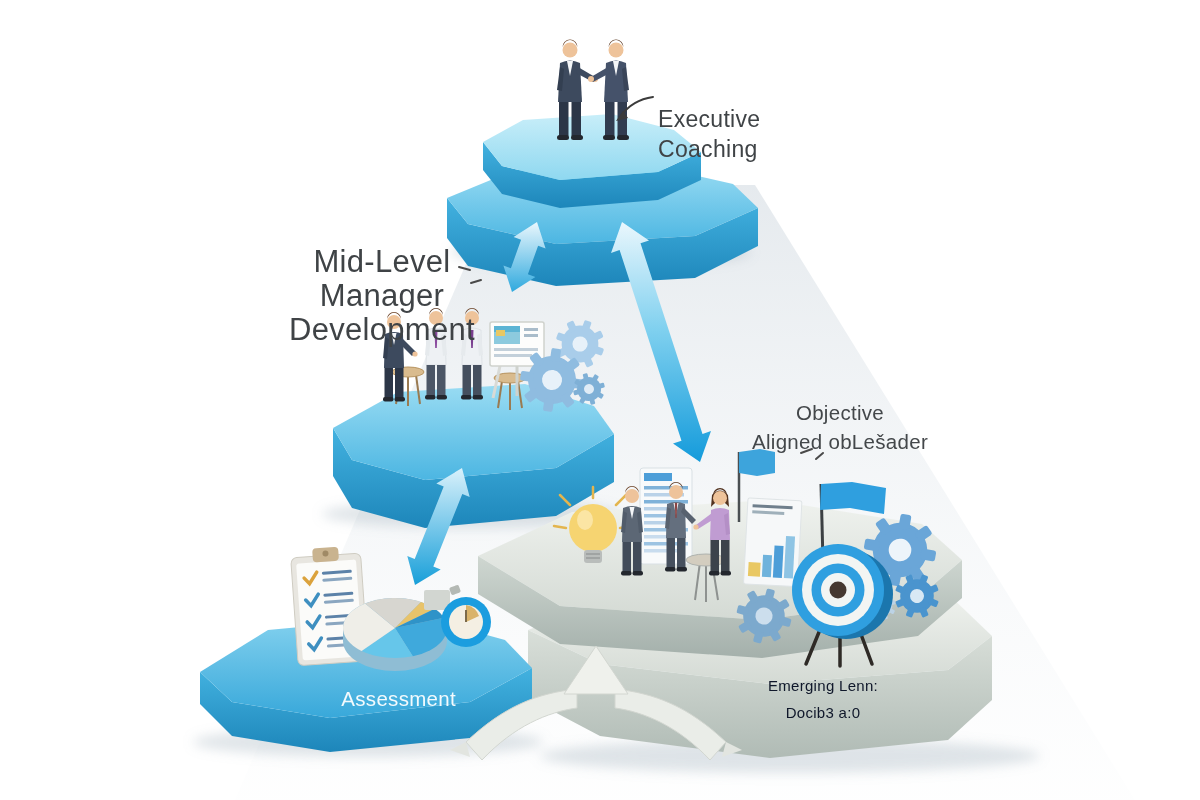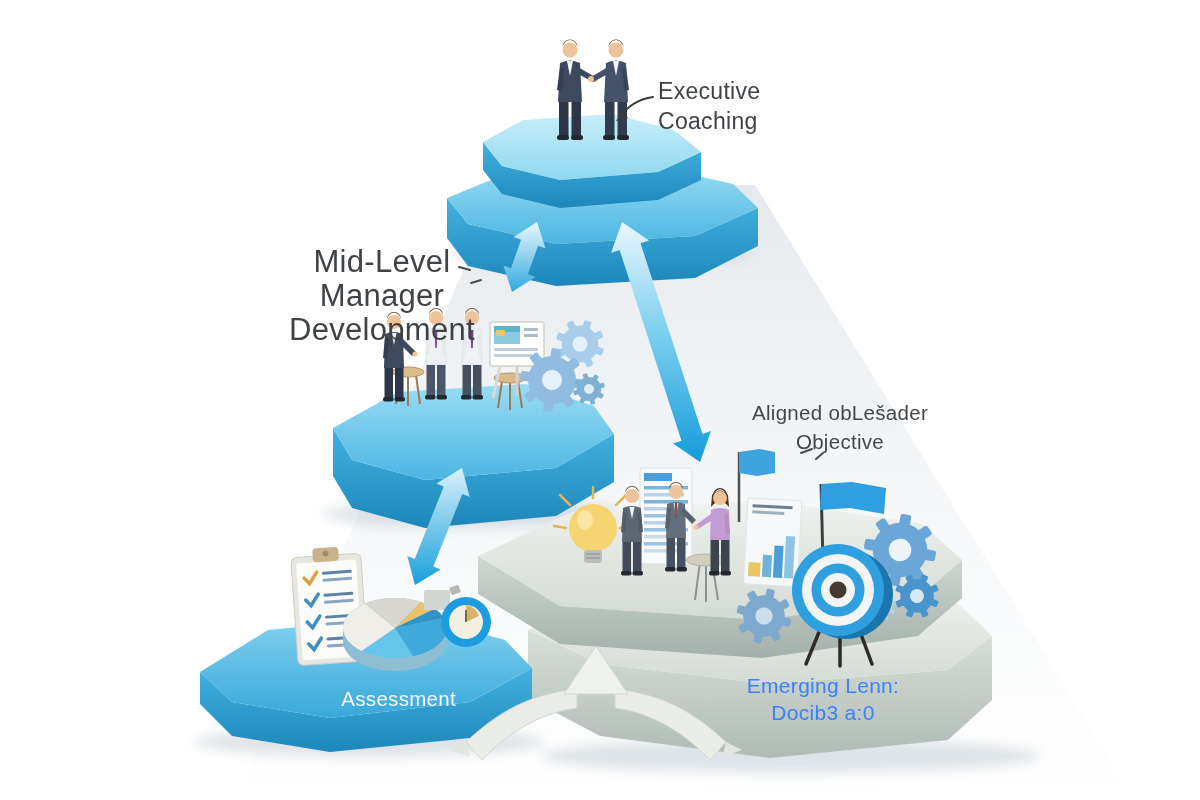--- a/index.html
+++ b/index.html
@@ -1,25 +1,25 @@
 <!DOCTYPE html>
 <html><head>
 <meta charset="utf-8">
 <style>
   html,body{margin:0;padding:0;background:#ffffff;}
   .stage{position:relative;width:1200px;height:800px;background:#ffffff;overflow:hidden;
          font-family:"Liberation Sans",sans-serif;}
   .stage svg{position:absolute;left:0;top:0;}
   .label{position:absolute;letter-spacing:.3px;font-weight:500;}
   .label .ln{display:block;}
-  .lbl-exec{left:658px;top:76px;width:160px;text-align:left;font-size:23px;line-height:30px;color:#3f4346;}
+  .lbl-exec{left:658px;top:104px;width:160px;text-align:left;font-size:23px;line-height:30px;color:#3f4346;}
   .lbl-mid{left:264px;top:245px;width:236px;text-align:center;font-size:31px;line-height:34px;color:#3f4346;}
   .lbl-aligned{left:746px;top:398px;width:188px;text-align:center;font-size:20.5px;line-height:29px;color:#43474a;}
   .lbl-assess{left:288px;top:685px;width:168px;text-align:right;font-size:20.5px;line-height:27px;color:#f3fafd;}
-  .lbl-emerg{left:729px;top:672px;width:188px;text-align:center;font-size:21px;line-height:27px;color:#3b82f6;}
+  .lbl-emerg{left:729px;top:672px;width:188px;text-align:center;font-size:15px;line-height:27px;color:#0f172a;}
 </style>
 </head>
 <body>
 
 <div class="stage">
 
 <svg width="1200" height="800" viewBox="0 0 1200 800">
 <defs>
   <linearGradient id="beamG" x1="0" y1="0" x2="0" y2="1">
     <stop offset="0" stop-color="rgba(204,213,221,0.5)"></stop>
@@ -435,22 +435,22 @@
   <span class="ln">Executive</span>
   <span class="ln">Coaching</span>
 </div>
 
 <div class="label lbl-mid">
   <span class="ln">Mid-Level Manager</span>
   <span class="ln">Development</span>
 </div>
 
 <div class="label lbl-aligned">
+  <span class="ln">Objective</span>
   <span class="ln">Aligned obLešader</span>
-  <span class="ln">Objective</span>
 </div>
 
 <div class="label lbl-assess">
   <span class="ln">Assessment</span>
 </div>
 
 <div class="label lbl-emerg">
   <span class="ln">Emerging Lenn:</span>
   <span class="ln">Docib3 a:0</span>
 </div>

